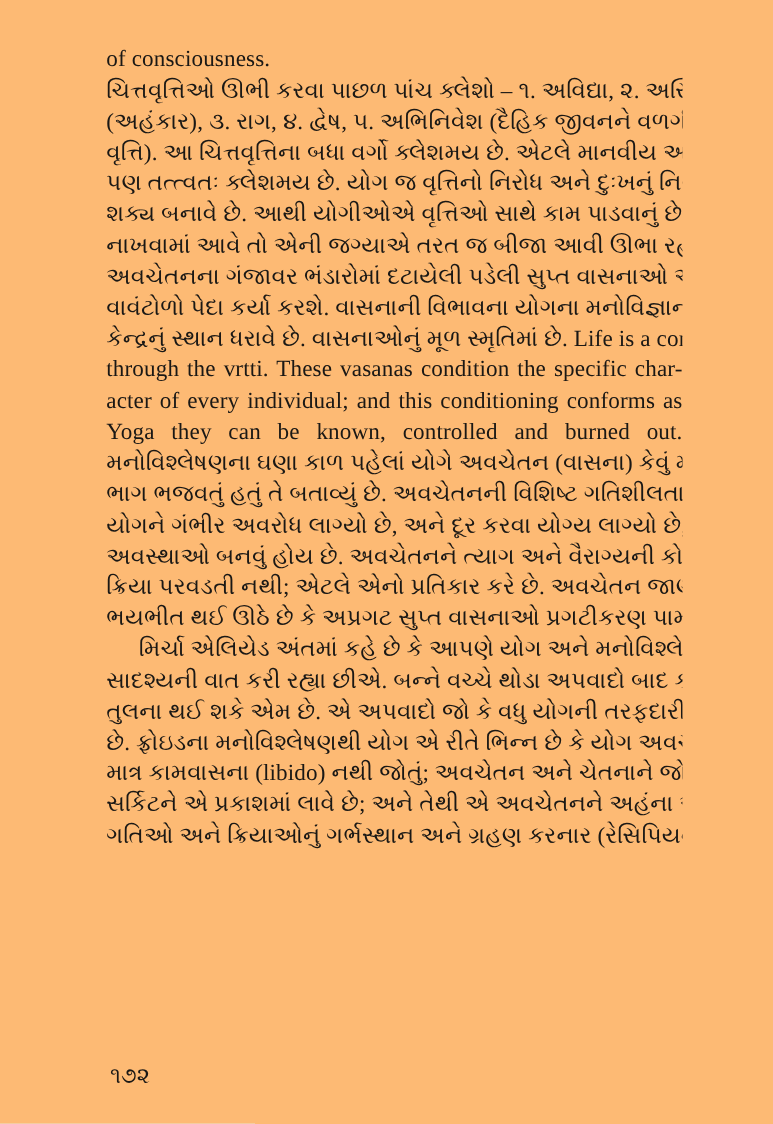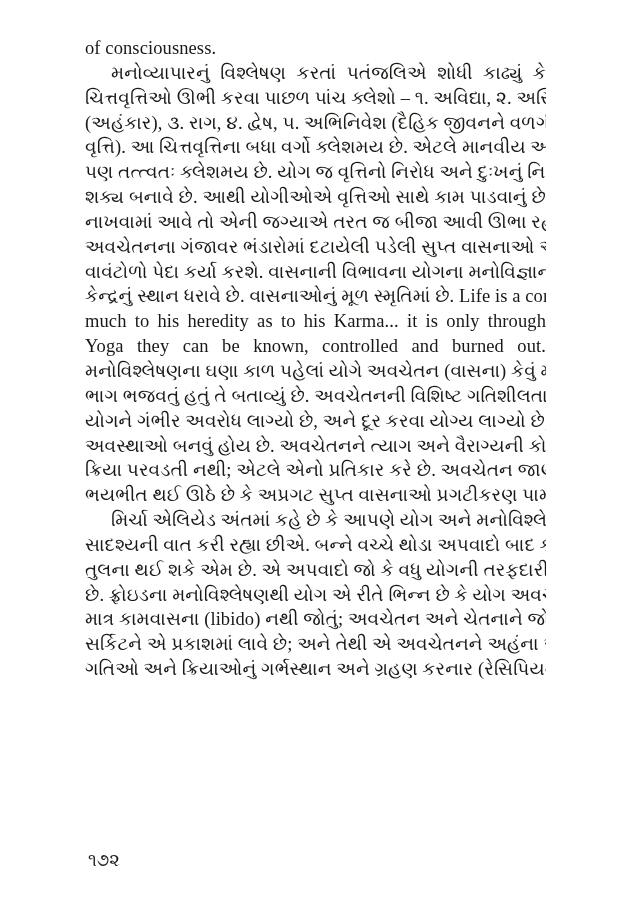--- a/index.html
+++ b/index.html
@@ -5,21 +5,21 @@
   html, body {
     margin: 0;
     padding: 0;
     background: #e8e8e6;
   }
   .page {
     position: relative;
     width: 618px;
     height: 899px;
     margin: 0 auto;
-    background: #ffffff;
+    background: #fdba74;
     color: #1a1815;
     font-family: "Liberation Serif", "DejaVu Serif", serif;
     overflow: hidden;
   }
   .text-block {
     position: absolute;
     left: 85px;
     top: 36px;
     width: 461px;
   }
@@ -47,31 +47,31 @@
     line-height: 24px;
     font-family: Liberation Serif, serif;
   }
 </style>
 </head>
 <body>
 
 <div class="page">
   <div class="text-block">
       <div class="line flush">of consciousness.</div>
-      <div class="line indent">મનોવ્યાપારનું વિશ્લેષણ કરતાં પતંજલિએ શોધી કાઢ્યું કે</div>
       <div class="line">ચિત્તવૃત્તિઓ ઊભી કરવા પાછળ પાંચ ક્લેશો – ૧. અવિદ્યા, ૨. અસ્મિતા</div>
       <div class="line">(અહંકાર), ૩. રાગ, ૪. દ્વેષ, ૫. અભિનિવેશ (દૈહિક જીવનને વળગી રહેવાની</div>
       <div class="line">વૃત્તિ). આ ચિત્તવૃત્તિના બધા વર્ગો ક્લેશમય છે. એટલે માનવીય અનુભૂતિ</div>
       <div class="line">પણ તત્ત્વતઃ ક્લેશમય છે. યોગ જ વૃત્તિનો નિરોધ અને દુઃખનું નિવારણ</div>
       <div class="line">શક્ય બનાવે છે. આથી યોગીઓએ વૃત્તિઓ સાથે કામ પાડવાનું છે. માત્ર</div>
       <div class="line">નાખવામાં આવે તો એની જગ્યાએ તરત જ બીજા આવી ઊભા રહી જશે.</div>
       <div class="line">અવચેતનના ગંજાવર ભંડારોમાં દટાયેલી પડેલી સુપ્ત વાસનાઓ આ</div>
       <div class="line">વાવંટોળો પેદા કર્યા કરશે. વાસનાની વિભાવના યોગના મનોવિજ્ઞાનમાં</div>
       <div class="line">કેન્દ્રનું સ્થાન ધરાવે છે. વાસનાઓનું મૂળ સ્મૃતિમાં છે. Life is a con-</div>
-      <div class="line">much to his heredity as to his Karma... it is only through</div>
+      <div class="line">through the vrtti. These vasanas condition the specific char-</div>
+      <div class="line">acter of every individual; and this conditioning conforms as</div>
       <div class="line">Yoga they can be known, controlled and burned out.</div>
       <div class="line">મનોવિશ્લેષણના ઘણા કાળ પહેલાં યોગે અવચેતન (વાસના) કેવું મહત્ત્વનું</div>
       <div class="line">ભાગ ભજવતું હતું તે બતાવ્યું છે. અવચેતનની વિશિષ્ટ ગતિશીલતામાં જ</div>
       <div class="line">યોગને ગંભીર અવરોધ લાગ્યો છે, અને દૂર કરવા યોગ્ય લાગ્યો છે, કારણ</div>
       <div class="line">અવસ્થાઓ બનવું હોય છે. અવચેતનને ત્યાગ અને વૈરાગ્યની કોઈ પણ</div>
       <div class="line">ક્રિયા પરવડતી નથી; એટલે એનો પ્રતિકાર કરે છે. અવચેતન જાણે કે</div>
       <div class="line">ભયભીત થઈ ઊઠે છે કે અપ્રગટ સુપ્ત વાસનાઓ પ્રગટીકરણ પામતાં</div>
       <div class="line indent">મિર્ચા એલિયેડ અંતમાં કહે છે કે આપણે યોગ અને મનોવિશ્લેષણની</div>
       <div class="line">સાદશ્યની વાત કરી રહ્યા છીએ. બન્ને વચ્ચે થોડા અપવાદો બાદ કરતાં</div>
       <div class="line">તુલના થઈ શકે એમ છે. એ અપવાદો જો કે વધુ યોગની તરફદારી કરનારા</div>

